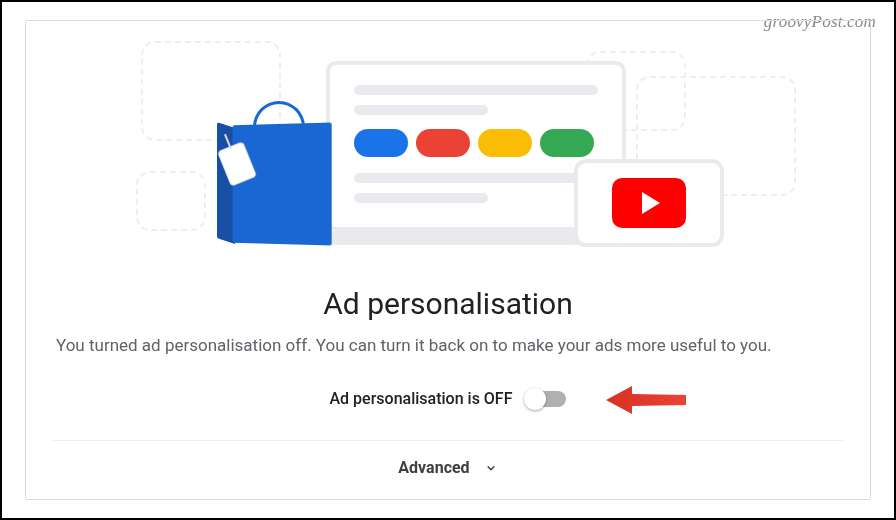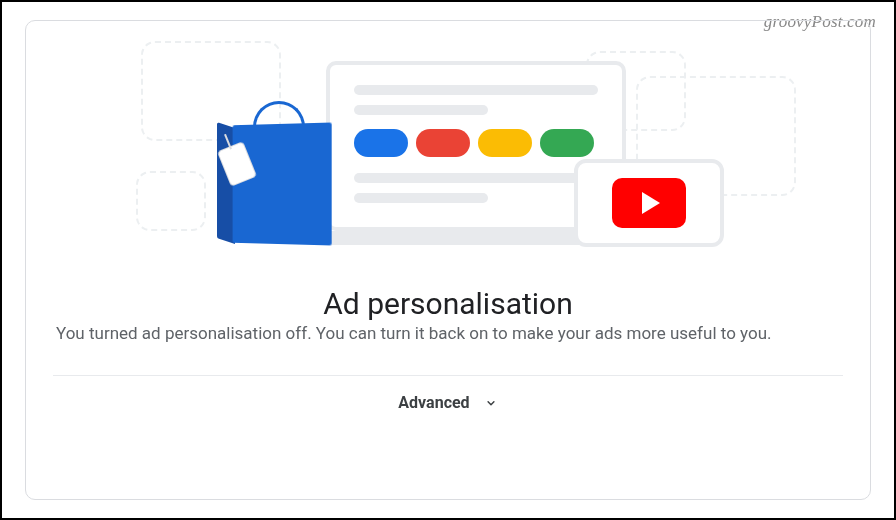--- a/index.html
+++ b/index.html
@@ -27,21 +27,21 @@
     font-style: italic;
     font-size: 17px;
     color: #888;
     letter-spacing: 0.2px;
   }
   .card {
     width: 846px;
     height: 480px;
     margin: 6px auto 0 auto;
     border: 1px solid #dadce0;
-    border-radius: 10px;
+    border-radius: 2px;
     overflow: hidden;
     display: flex;
     flex-direction: column;
     align-items: center;
     position: relative;
   }
   .hero {
     width: 100%;
     height: 235px;
     position: relative;
@@ -173,21 +173,21 @@
   .title {
     font-size: 30px;
     font-weight: 400;
     color: #202124;
     margin-top: 30px;
     text-align: center;
   }
   .subtitle {
     font-size: 17px;
     color: #5f6368;
-    margin-top: 2px;
+    margin-top: 14px;
     text-align: left;
     width: 100%;
     padding: 0 30px;
   }
   .toggle-row {
     display: flex;
     align-items: center;
     justify-content: center;
     gap: 14px;
     margin-top: 34px;
@@ -287,20 +287,37 @@
       <div class="phone">
         <div class="yt">
           <div class="yt-play"></div>
         </div>
       </div>
     </div>
 
     <div class="title">Ad personalisation</div>
     <div class="subtitle">You turned ad personalisation off. You can turn it back on to make your ads more useful to you.</div>
 
+    <div class="toggle-row">
+      <span class="toggle-label">Ad personalisation is OFF</span>
+      <div class="switch" aria-checked="off">
+        <div class="switch-knob"></div>
+      </div>
+      <div class="arrow">
+        <svg width="80" height="34" viewBox="0 0 80 34">
+          <defs>
+            <linearGradient id="ag" x1="0" y1="0" x2="1" y2="0">
+              <stop offset="0" stop-color="#d93025"></stop>
+              <stop offset="1" stop-color="#ea4335"></stop>
+            </linearGradient>
+          </defs>
+          <polygon points="0,17 26,3 26,11 80,12 80,22 26,23 26,31" fill="url(#ag)"></polygon>
+        </svg>
+      </div>
+    </div>
 
     <div class="divider"></div>
 
     <div class="advanced-row">
       <span class="advanced-label">Advanced</span>
       <span class="chevron">
         <svg width="14" height="14" viewBox="0 0 24 24">
           <path d="M7 10l5 5 5-5" fill="none" stroke="#3c4043" stroke-width="2.5" stroke-linecap="round" stroke-linejoin="round"></path>
         </svg>
       </span>

